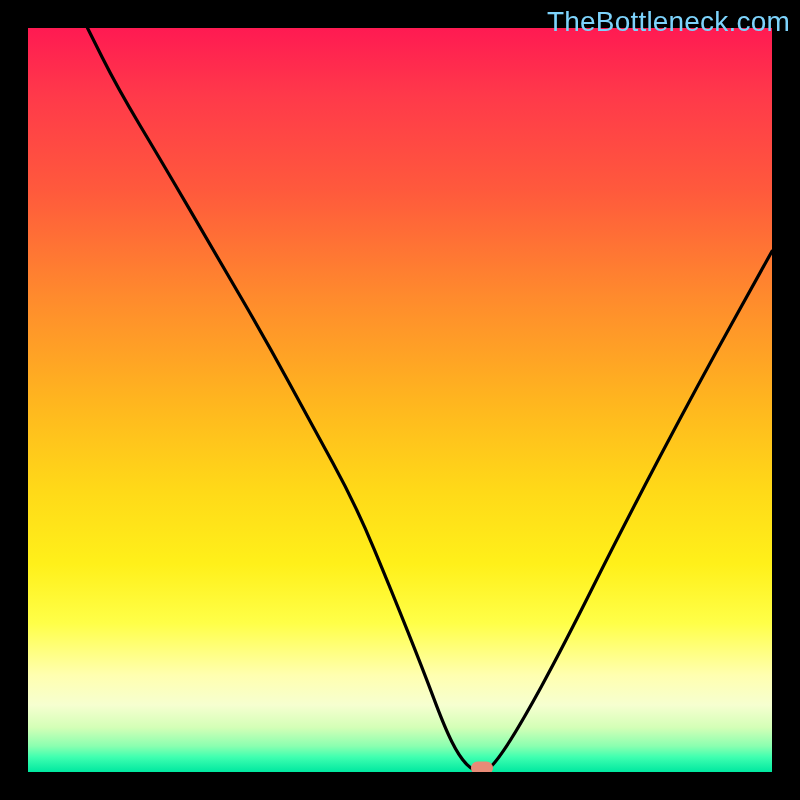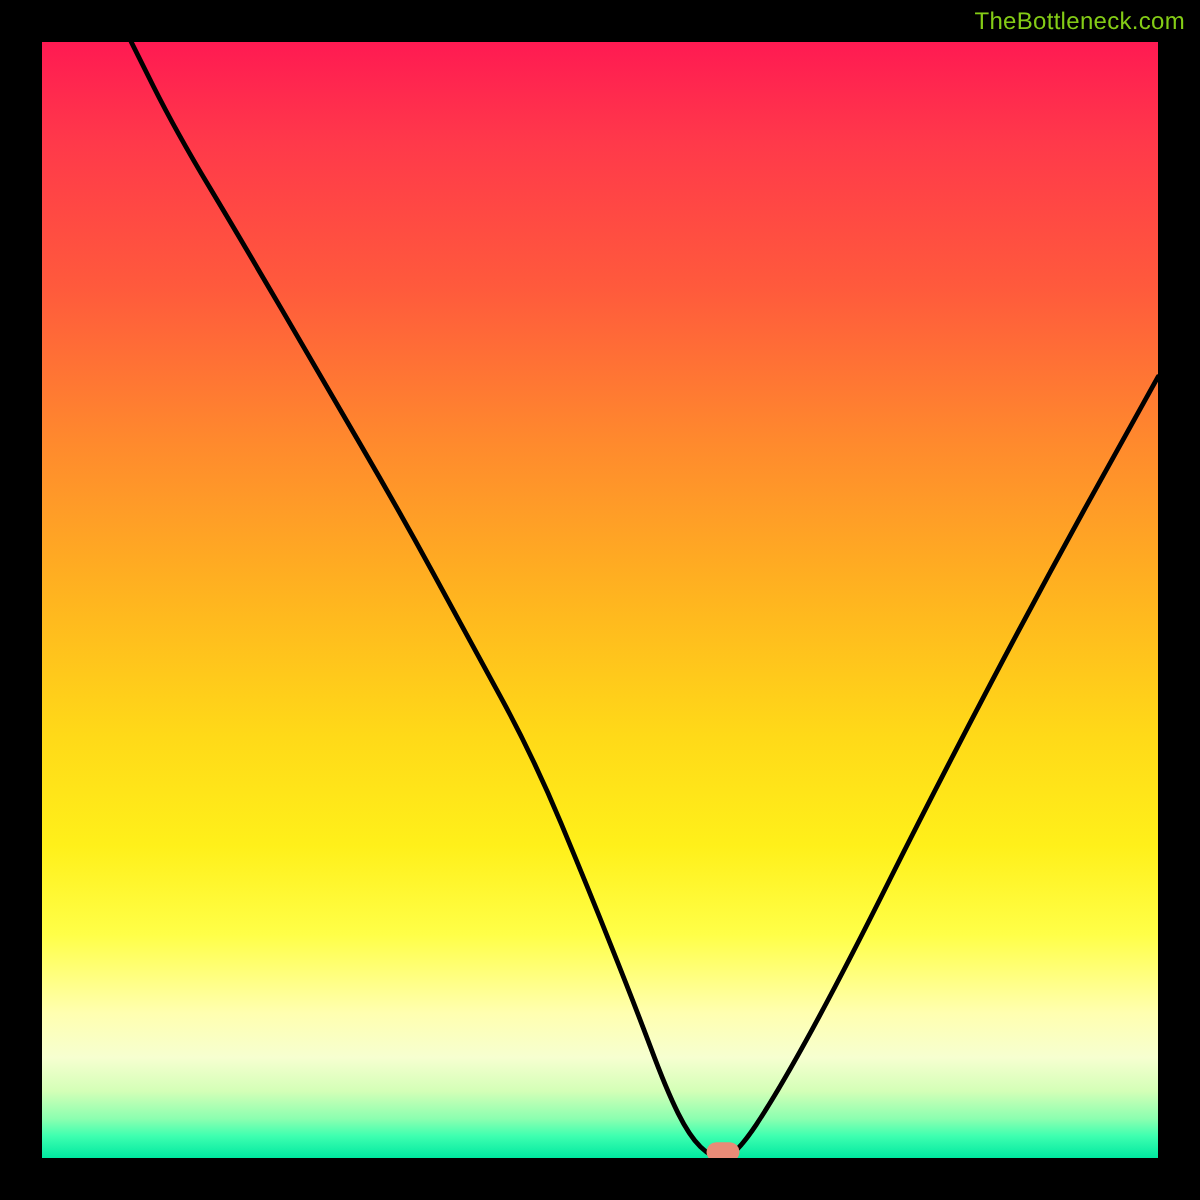--- a/index.html
+++ b/index.html
@@ -14,22 +14,22 @@
   .frame {
     position: relative;
     width: 800px;
     height: 800px;
     background: #000;
   }
   .watermark {
     position: absolute;
     top: 6px;
     right: 10px;
-    color: #84cc16;
-    font-size: 16px;
+    color: #7dd3fc;
+    font-size: 28px;
     font-weight: 500;
     letter-spacing: 0.2px;
     z-index: 10;
     user-select: none;
   }
   .plot-area {
     position: absolute;
     left: 28px;
     top: 28px;
     width: 744px;

